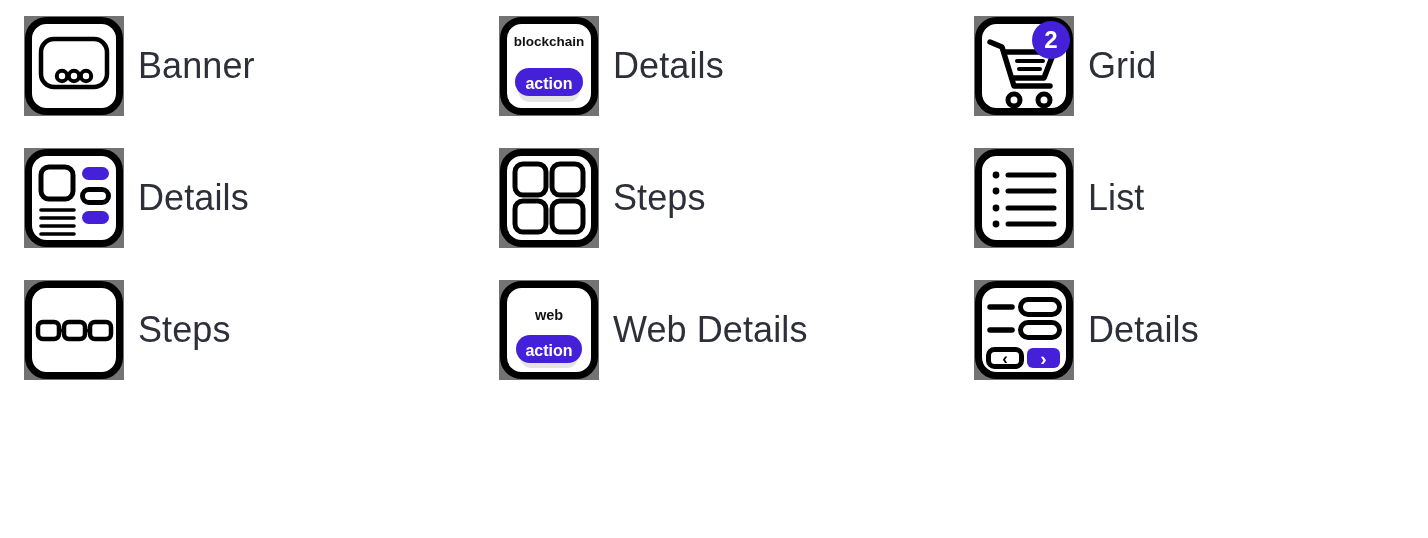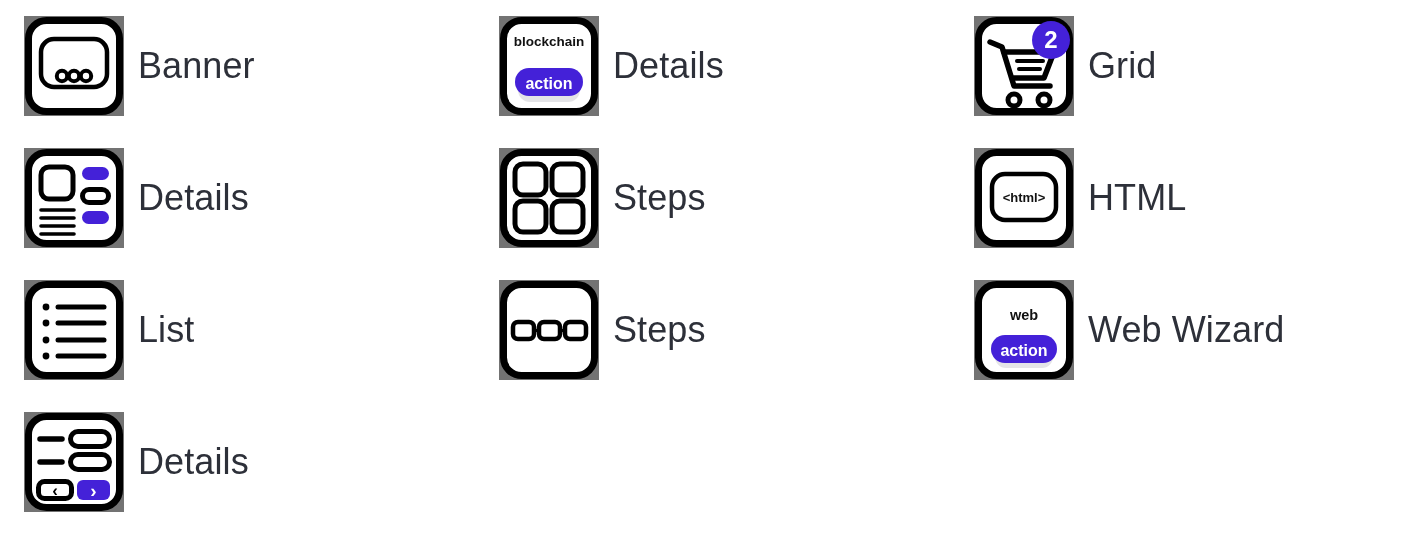--- a/index.html
+++ b/index.html
@@ -126,30 +126,20 @@
         <rect x="4.5" y="4.5" width="91" height="91" rx="18" ry="18" fill="#fff" stroke="#000" stroke-width="7"></rect>
         <rect x="16" y="16" width="31" height="31" rx="8" ry="8" fill="#fff" stroke="#000" stroke-width="5"></rect>
         <rect x="53" y="16" width="31" height="31" rx="8" ry="8" fill="#fff" stroke="#000" stroke-width="5"></rect>
         <rect x="16" y="53" width="31" height="31" rx="8" ry="8" fill="#fff" stroke="#000" stroke-width="5"></rect>
         <rect x="53" y="53" width="31" height="31" rx="8" ry="8" fill="#fff" stroke="#000" stroke-width="5"></rect>
       </svg>
     </div>
     <div class="legend-label">Steps</div>
   </div>
 
-  <div class="legend-item">
-    <div class="icon-box">
-      <svg width="100" height="100" viewBox="0 0 100 100" xmlns="http://www.w3.org/2000/svg">
-        <rect x="4.5" y="4.5" width="91" height="91" rx="18" ry="18" fill="#fff" stroke="#000" stroke-width="7"></rect>
-        <rect x="18" y="26" width="64" height="46" rx="13" ry="13" fill="#fff" stroke="#000" stroke-width="4.5"></rect>
-        <text x="50" y="54" text-anchor="middle" font-family="Liberation Sans, sans-serif" font-size="13" font-weight="bold" fill="#111">&lt;html&gt;</text>
-      </svg>
-    </div>
-    <div class="legend-label">HTML</div>
-  </div>
 
   <div class="legend-item">
     <div class="icon-box">
       <svg width="100" height="100" viewBox="0 0 100 100" xmlns="http://www.w3.org/2000/svg">
         <rect x="4.5" y="4.5" width="91" height="91" rx="18" ry="18" fill="#fff" stroke="#000" stroke-width="7"></rect>
         <g fill="#000">
           <circle cx="22" cy="27" r="3.4"></circle>
           <circle cx="22" cy="43" r="3.4"></circle>
           <circle cx="22" cy="60" r="3.4"></circle>
           <circle cx="22" cy="76" r="3.4"></circle>
@@ -188,21 +178,21 @@
   <div class="legend-item">
     <div class="icon-box">
       <svg width="100" height="100" viewBox="0 0 100 100" xmlns="http://www.w3.org/2000/svg">
         <rect x="4.5" y="4.5" width="91" height="91" rx="18" ry="18" fill="#fff" stroke="#000" stroke-width="7"></rect>
         <rect x="21" y="66" width="58" height="22" rx="11" ry="11" fill="#e4e4e7"></rect>
         <rect x="17" y="55" width="66" height="28" rx="14" ry="14" fill="#4421d8"></rect>
         <text x="50" y="40" text-anchor="middle" font-family="Liberation Sans, sans-serif" font-size="14.5" font-weight="bold" fill="#111">web</text>
         <text x="50" y="76" text-anchor="middle" font-family="Liberation Sans, sans-serif" font-size="16" font-weight="bold" fill="#ffffff">action</text>
       </svg>
     </div>
-    <div class="legend-label">Web Wizard</div>
+    <div class="legend-label">Web Details</div>
   </div>
 
   <div class="legend-item">
     <div class="icon-box">
       <svg width="100" height="100" viewBox="0 0 100 100" xmlns="http://www.w3.org/2000/svg">
         <rect x="4.5" y="4.5" width="91" height="91" rx="18" ry="18" fill="#fff" stroke="#000" stroke-width="7"></rect>
         <g stroke="#000" stroke-width="5.5" stroke-linecap="round">
           <line x1="16" y1="27" x2="38" y2="27"></line>
           <line x1="16" y1="50" x2="38" y2="50"></line>
         </g>

